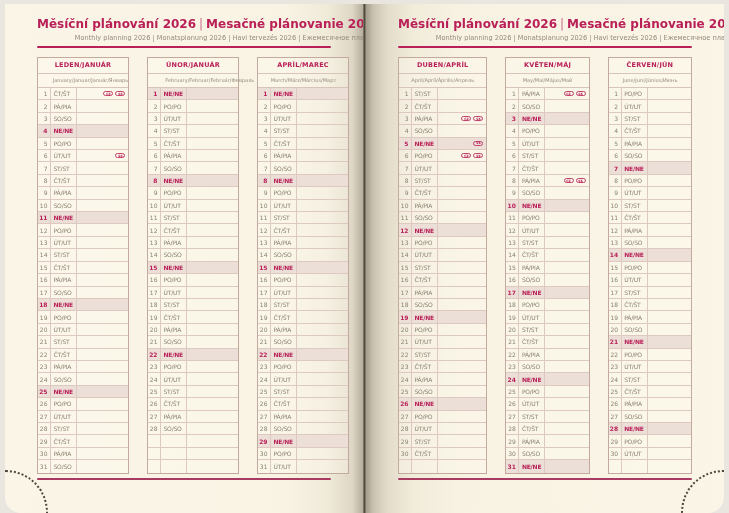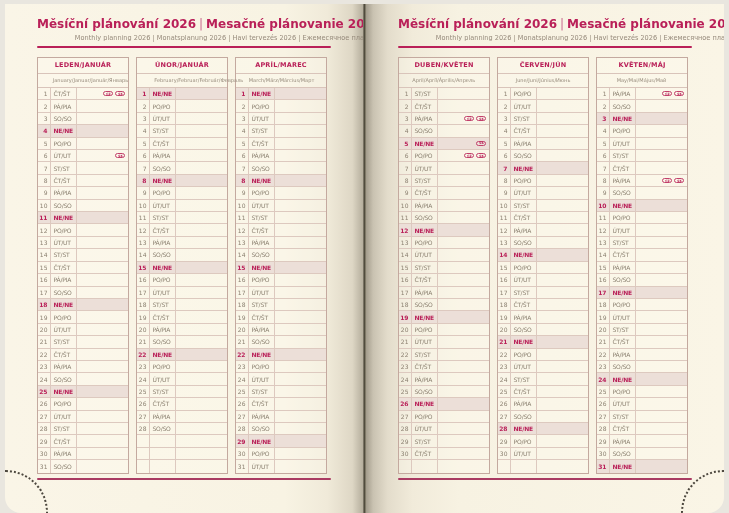--- a/index.html
+++ b/index.html
@@ -12,21 +12,21 @@
   .page.right{background:linear-gradient(90deg,#a39c8c 0%,#c9c2b1 2%,#e3dccb 6%,#f1ebda 13%,#f7f2e2 26%,#faf5e6 100%);
               border-radius:0 0 16px 0;}
   .gutter{width:3px;background:linear-gradient(90deg,#8d8676,#4f4b3d,#97907c);}
   .page-inner{padding:12px 32px 0 32px;}
   .hdr{text-align:center;}
   .title{font-size:12px;font-weight:bold;color:#b92058;line-height:16px;white-space:nowrap;}
   .title .sep{font-weight:normal;color:#c96d90;padding:0 3px;}
   .subtitle{font-size:8px;color:#97double8b7c;line-height:11px;white-space:nowrap;color:#978b7c;}
   .subtitle .sc{display:inline-block;transform:scale(.82);transform-origin:center;white-space:nowrap;}
   .hrule{height:2px;background:#b92058;margin-top:3px;border-radius:1px;}
-  .months{display:flex;gap:7px;margin-top:9px;}
+  .months{display:flex;gap:18px;margin-top:9px;}
   .mcol{width:92px;box-sizing:border-box;border:1px solid #c4a99f;background:rgba(255,252,240,.35);}
   .mname{height:15px;line-height:15px;text-align:center;font-size:6.5px;font-weight:bold;
          color:#b92058;border-bottom:1px solid #d9c4ba;letter-spacing:.2px;white-space:nowrap;}
   .mlang{height:13px;line-height:13px;text-align:center;font-size:7px;color:#978b7c;
          border-bottom:1px solid #d9c4ba;white-space:nowrap;overflow:visible;}
   .mlang .sc{display:inline-block;transform:scale(.72);transform-origin:center;white-space:nowrap;}
   .drow{display:grid;grid-template-columns:13px 26px auto;height:12.42px;box-sizing:border-box;
         border-bottom:1px solid #ddc9bf;font-size:6px;color:#8b8070;}
   .drow:last-child{border-bottom:none;}
   .drow .c{box-sizing:border-box;display:flex;align-items:center;overflow:hidden;}
@@ -554,21 +554,21 @@
 
   <div class="page right">
     <div class="page-inner">
       <div class="hdr">
         <div class="title"><span>Měsíční plánování 2026</span><span class="sep">|</span><span>Mesačné plánovanie 2026</span></div>
         <div class="subtitle"><span class="sc">Monthly planning 2026 | Monatsplanung 2026 | Havi tervezés 2026 | Ежемесячное планирование 2026</span></div>
         <div class="hrule"></div>
       </div>
       <div class="months">
           <div class="mcol">
-            <div class="mname">DUBEN/KVĚTEN</div>
+            <div class="mname">DUBEN/APRÍL</div>
             <div class="mlang"><span class="sc">April/Apríl/Április/Апрель</span></div>
             <div class="drow">
               <div class="c num">1</div>
               <div class="c wd">ST/ST</div>
               <div class="c note"></div>
             </div>
             <div class="drow">
               <div class="c num">2</div>
               <div class="c wd">ČT/ŠT</div>
               <div class="c note"></div>
@@ -727,20 +727,193 @@
               <div class="c note"></div>
             </div>
             <div class="drow">
               <div class="c num">30</div>
               <div class="c wd">ČT/ŠT</div>
               <div class="c note"></div>
             </div>
             <div class="drow">
               <div class="c num"></div>
               <div class="c wd"></div>
+              <div class="c note"></div>
+            </div>
+          </div>
+          <div class="mcol">
+            <div class="mname">KVĚTEN/MÁJ</div>
+            <div class="mlang"><span class="sc">May/Mai/Május/Май</span></div>
+            <div class="drow">
+              <div class="c num">1</div>
+              <div class="c wd">PÁ/PIA</div>
+              <div class="c note">
+                <span class="badge">
+                  <span class="bt">CZ</span>
+                </span>
+                <span class="badge">
+                  <span class="bt">SK</span>
+                </span>
+              </div>
+            </div>
+            <div class="drow">
+              <div class="c num">2</div>
+              <div class="c wd">SO/SO</div>
+              <div class="c note"></div>
+            </div>
+            <div class="drow sun">
+              <div class="c num">3</div>
+              <div class="c wd">NE/NE</div>
+              <div class="c note"></div>
+            </div>
+            <div class="drow">
+              <div class="c num">4</div>
+              <div class="c wd">PO/PO</div>
+              <div class="c note"></div>
+            </div>
+            <div class="drow">
+              <div class="c num">5</div>
+              <div class="c wd">ÚT/UT</div>
+              <div class="c note"></div>
+            </div>
+            <div class="drow">
+              <div class="c num">6</div>
+              <div class="c wd">ST/ST</div>
+              <div class="c note"></div>
+            </div>
+            <div class="drow">
+              <div class="c num">7</div>
+              <div class="c wd">ČT/ŠT</div>
+              <div class="c note"></div>
+            </div>
+            <div class="drow">
+              <div class="c num">8</div>
+              <div class="c wd">PÁ/PIA</div>
+              <div class="c note">
+                <span class="badge">
+                  <span class="bt">CZ</span>
+                </span>
+                <span class="badge">
+                  <span class="bt">SK</span>
+                </span>
+              </div>
+            </div>
+            <div class="drow">
+              <div class="c num">9</div>
+              <div class="c wd">SO/SO</div>
+              <div class="c note"></div>
+            </div>
+            <div class="drow sun">
+              <div class="c num">10</div>
+              <div class="c wd">NE/NE</div>
+              <div class="c note"></div>
+            </div>
+            <div class="drow">
+              <div class="c num">11</div>
+              <div class="c wd">PO/PO</div>
+              <div class="c note"></div>
+            </div>
+            <div class="drow">
+              <div class="c num">12</div>
+              <div class="c wd">ÚT/UT</div>
+              <div class="c note"></div>
+            </div>
+            <div class="drow">
+              <div class="c num">13</div>
+              <div class="c wd">ST/ST</div>
+              <div class="c note"></div>
+            </div>
+            <div class="drow">
+              <div class="c num">14</div>
+              <div class="c wd">ČT/ŠT</div>
+              <div class="c note"></div>
+            </div>
+            <div class="drow">
+              <div class="c num">15</div>
+              <div class="c wd">PÁ/PIA</div>
+              <div class="c note"></div>
+            </div>
+            <div class="drow">
+              <div class="c num">16</div>
+              <div class="c wd">SO/SO</div>
+              <div class="c note"></div>
+            </div>
+            <div class="drow sun">
+              <div class="c num">17</div>
+              <div class="c wd">NE/NE</div>
+              <div class="c note"></div>
+            </div>
+            <div class="drow">
+              <div class="c num">18</div>
+              <div class="c wd">PO/PO</div>
+              <div class="c note"></div>
+            </div>
+            <div class="drow">
+              <div class="c num">19</div>
+              <div class="c wd">ÚT/UT</div>
+              <div class="c note"></div>
+            </div>
+            <div class="drow">
+              <div class="c num">20</div>
+              <div class="c wd">ST/ST</div>
+              <div class="c note"></div>
+            </div>
+            <div class="drow">
+              <div class="c num">21</div>
+              <div class="c wd">ČT/ŠT</div>
+              <div class="c note"></div>
+            </div>
+            <div class="drow">
+              <div class="c num">22</div>
+              <div class="c wd">PÁ/PIA</div>
+              <div class="c note"></div>
+            </div>
+            <div class="drow">
+              <div class="c num">23</div>
+              <div class="c wd">SO/SO</div>
+              <div class="c note"></div>
+            </div>
+            <div class="drow sun">
+              <div class="c num">24</div>
+              <div class="c wd">NE/NE</div>
+              <div class="c note"></div>
+            </div>
+            <div class="drow">
+              <div class="c num">25</div>
+              <div class="c wd">PO/PO</div>
+              <div class="c note"></div>
+            </div>
+            <div class="drow">
+              <div class="c num">26</div>
+              <div class="c wd">ÚT/UT</div>
+              <div class="c note"></div>
+            </div>
+            <div class="drow">
+              <div class="c num">27</div>
+              <div class="c wd">ST/ST</div>
+              <div class="c note"></div>
+            </div>
+            <div class="drow">
+              <div class="c num">28</div>
+              <div class="c wd">ČT/ŠT</div>
+              <div class="c note"></div>
+            </div>
+            <div class="drow">
+              <div class="c num">29</div>
+              <div class="c wd">PÁ/PIA</div>
+              <div class="c note"></div>
+            </div>
+            <div class="drow">
+              <div class="c num">30</div>
+              <div class="c wd">SO/SO</div>
+              <div class="c note"></div>
+            </div>
+            <div class="drow sun">
+              <div class="c num">31</div>
+              <div class="c wd">NE/NE</div>
               <div class="c note"></div>
             </div>
           </div>
           <div class="mcol">
             <div class="mname">ČERVEN/JÚN</div>
             <div class="mlang"><span class="sc">June/Juni/Június/Июнь</span></div>
             <div class="drow">
               <div class="c num">1</div>
               <div class="c wd">PO/PO</div>
               <div class="c note"></div>
@@ -886,193 +1059,20 @@
               <div class="c note"></div>
             </div>
             <div class="drow">
               <div class="c num">30</div>
               <div class="c wd">ÚT/UT</div>
               <div class="c note"></div>
             </div>
             <div class="drow">
               <div class="c num"></div>
               <div class="c wd"></div>
-              <div class="c note"></div>
-            </div>
-          </div>
-          <div class="mcol">
-            <div class="mname">KVĚTEN/MÁJ</div>
-            <div class="mlang"><span class="sc">May/Mai/Május/Май</span></div>
-            <div class="drow">
-              <div class="c num">1</div>
-              <div class="c wd">PÁ/PIA</div>
-              <div class="c note">
-                <span class="badge">
-                  <span class="bt">CZ</span>
-                </span>
-                <span class="badge">
-                  <span class="bt">SK</span>
-                </span>
-              </div>
-            </div>
-            <div class="drow">
-              <div class="c num">2</div>
-              <div class="c wd">SO/SO</div>
-              <div class="c note"></div>
-            </div>
-            <div class="drow sun">
-              <div class="c num">3</div>
-              <div class="c wd">NE/NE</div>
-              <div class="c note"></div>
-            </div>
-            <div class="drow">
-              <div class="c num">4</div>
-              <div class="c wd">PO/PO</div>
-              <div class="c note"></div>
-            </div>
-            <div class="drow">
-              <div class="c num">5</div>
-              <div class="c wd">ÚT/UT</div>
-              <div class="c note"></div>
-            </div>
-            <div class="drow">
-              <div class="c num">6</div>
-              <div class="c wd">ST/ST</div>
-              <div class="c note"></div>
-            </div>
-            <div class="drow">
-              <div class="c num">7</div>
-              <div class="c wd">ČT/ŠT</div>
-              <div class="c note"></div>
-            </div>
-            <div class="drow">
-              <div class="c num">8</div>
-              <div class="c wd">PÁ/PIA</div>
-              <div class="c note">
-                <span class="badge">
-                  <span class="bt">CZ</span>
-                </span>
-                <span class="badge">
-                  <span class="bt">SK</span>
-                </span>
-              </div>
-            </div>
-            <div class="drow">
-              <div class="c num">9</div>
-              <div class="c wd">SO/SO</div>
-              <div class="c note"></div>
-            </div>
-            <div class="drow sun">
-              <div class="c num">10</div>
-              <div class="c wd">NE/NE</div>
-              <div class="c note"></div>
-            </div>
-            <div class="drow">
-              <div class="c num">11</div>
-              <div class="c wd">PO/PO</div>
-              <div class="c note"></div>
-            </div>
-            <div class="drow">
-              <div class="c num">12</div>
-              <div class="c wd">ÚT/UT</div>
-              <div class="c note"></div>
-            </div>
-            <div class="drow">
-              <div class="c num">13</div>
-              <div class="c wd">ST/ST</div>
-              <div class="c note"></div>
-            </div>
-            <div class="drow">
-              <div class="c num">14</div>
-              <div class="c wd">ČT/ŠT</div>
-              <div class="c note"></div>
-            </div>
-            <div class="drow">
-              <div class="c num">15</div>
-              <div class="c wd">PÁ/PIA</div>
-              <div class="c note"></div>
-            </div>
-            <div class="drow">
-              <div class="c num">16</div>
-              <div class="c wd">SO/SO</div>
-              <div class="c note"></div>
-            </div>
-            <div class="drow sun">
-              <div class="c num">17</div>
-              <div class="c wd">NE/NE</div>
-              <div class="c note"></div>
-            </div>
-            <div class="drow">
-              <div class="c num">18</div>
-              <div class="c wd">PO/PO</div>
-              <div class="c note"></div>
-            </div>
-            <div class="drow">
-              <div class="c num">19</div>
-              <div class="c wd">ÚT/UT</div>
-              <div class="c note"></div>
-            </div>
-            <div class="drow">
-              <div class="c num">20</div>
-              <div class="c wd">ST/ST</div>
-              <div class="c note"></div>
-            </div>
-            <div class="drow">
-              <div class="c num">21</div>
-              <div class="c wd">ČT/ŠT</div>
-              <div class="c note"></div>
-            </div>
-            <div class="drow">
-              <div class="c num">22</div>
-              <div class="c wd">PÁ/PIA</div>
-              <div class="c note"></div>
-            </div>
-            <div class="drow">
-              <div class="c num">23</div>
-              <div class="c wd">SO/SO</div>
-              <div class="c note"></div>
-            </div>
-            <div class="drow sun">
-              <div class="c num">24</div>
-              <div class="c wd">NE/NE</div>
-              <div class="c note"></div>
-            </div>
-            <div class="drow">
-              <div class="c num">25</div>
-              <div class="c wd">PO/PO</div>
-              <div class="c note"></div>
-            </div>
-            <div class="drow">
-              <div class="c num">26</div>
-              <div class="c wd">ÚT/UT</div>
-              <div class="c note"></div>
-            </div>
-            <div class="drow">
-              <div class="c num">27</div>
-              <div class="c wd">ST/ST</div>
-              <div class="c note"></div>
-            </div>
-            <div class="drow">
-              <div class="c num">28</div>
-              <div class="c wd">ČT/ŠT</div>
-              <div class="c note"></div>
-            </div>
-            <div class="drow">
-              <div class="c num">29</div>
-              <div class="c wd">PÁ/PIA</div>
-              <div class="c note"></div>
-            </div>
-            <div class="drow">
-              <div class="c num">30</div>
-              <div class="c wd">SO/SO</div>
-              <div class="c note"></div>
-            </div>
-            <div class="drow sun">
-              <div class="c num">31</div>
-              <div class="c wd">NE/NE</div>
               <div class="c note"></div>
             </div>
           </div>
         </div>
       <div class="brule"></div>
     </div>
     <div class="arc"></div>
   </div>
 
 </div>

